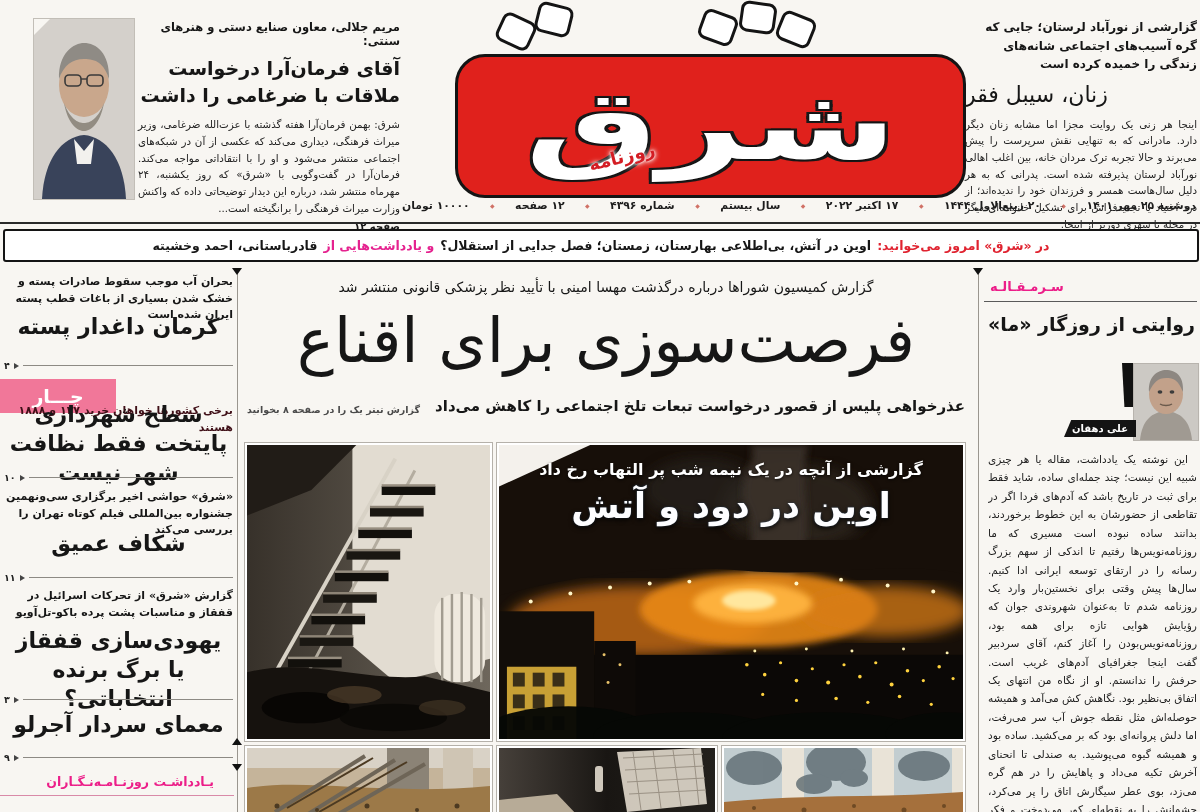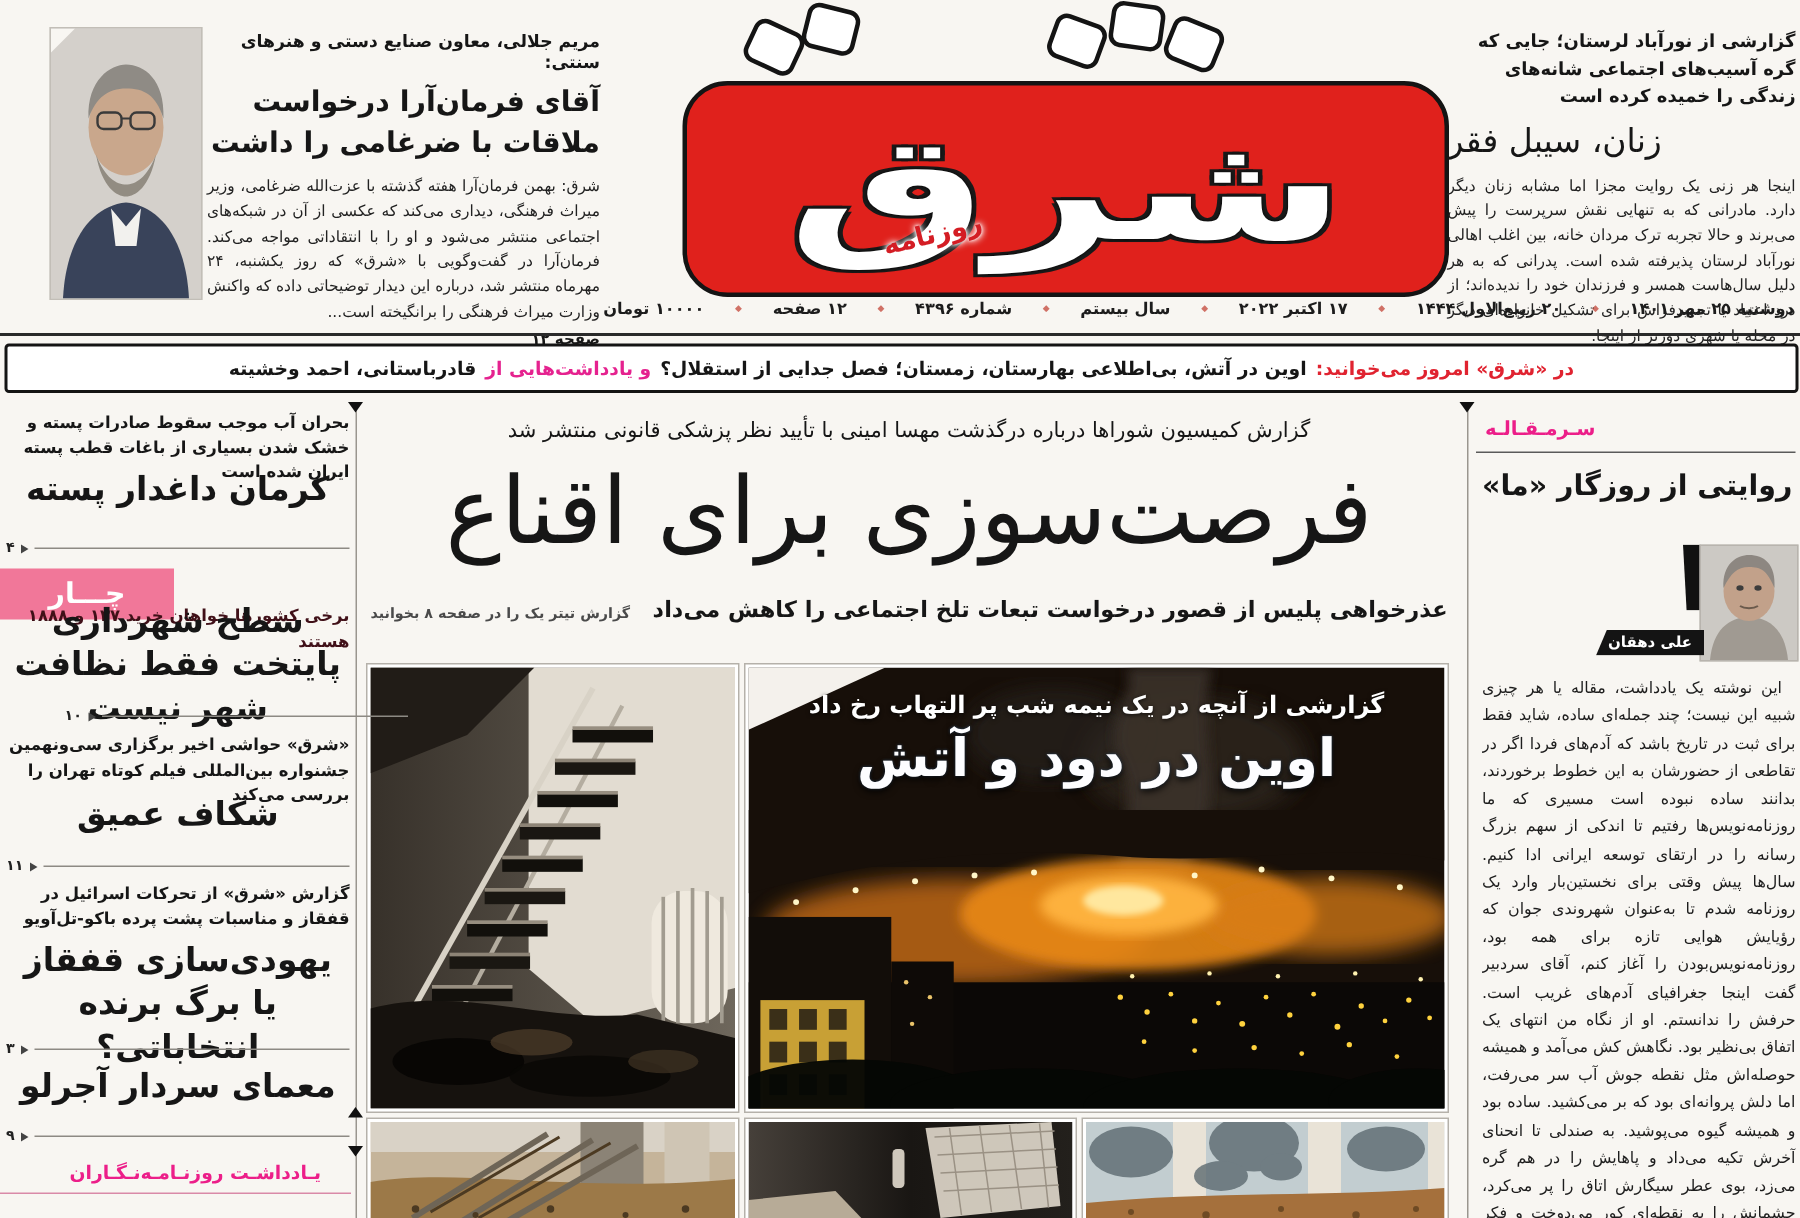--- a/index.html
+++ b/index.html
@@ -160,21 +160,21 @@
   <div class="abs lc-el lc-kicker rtl" style="top:274px;">بحران آب موجب سقوط صادرات پسته و خشک شدن بسیاری از باغات قطب پسته ایران شده است</div>
   <div class="abs lc-el lc-headline rtl" style="top:312px;">کرمان داغدار پسته</div>
   <div class="abs lc-el lc-div" style="top:360px;">
     <span class="pg">۴</span>
     <span class="ah"></span>
       <span class="dline"></span>
   </div>
 
   <div class="abs lc-el lc-kicker rtl" style="top:388px;color:#401018;margin-top:15px;">برخی کشورها خواهان خرید ۱۳۷ و ۱۸۸۸ هستند</div>
   <div class="abs lc-el lc-headline rtl" style="top:400px;">سطح شهرداری پایتخت فقط نظافت شهر نیست</div>
-  <div class="abs lc-el lc-div" style="top:472px;margin-left:39px;">
+  <div class="abs lc-el lc-div" style="top:472px;">
     <span class="pg">۱۰</span>
     <span class="ah"></span>
       <span class="dline"></span>
   </div>
 
   <div class="abs lc-el lc-kicker rtl" style="top:489px;">«شرق» حواشی اخیر برگزاری سی‌ونهمین جشنواره بین‌المللی فیلم کوتاه تهران را بررسی می‌کند</div>
   <div class="abs lc-el lc-headline rtl" style="top:529px;">شکاف عمیق</div>
   <div class="abs lc-el lc-div" style="top:572px;">
     <span class="pg">۱۱</span>
     <span class="ah"></span>

